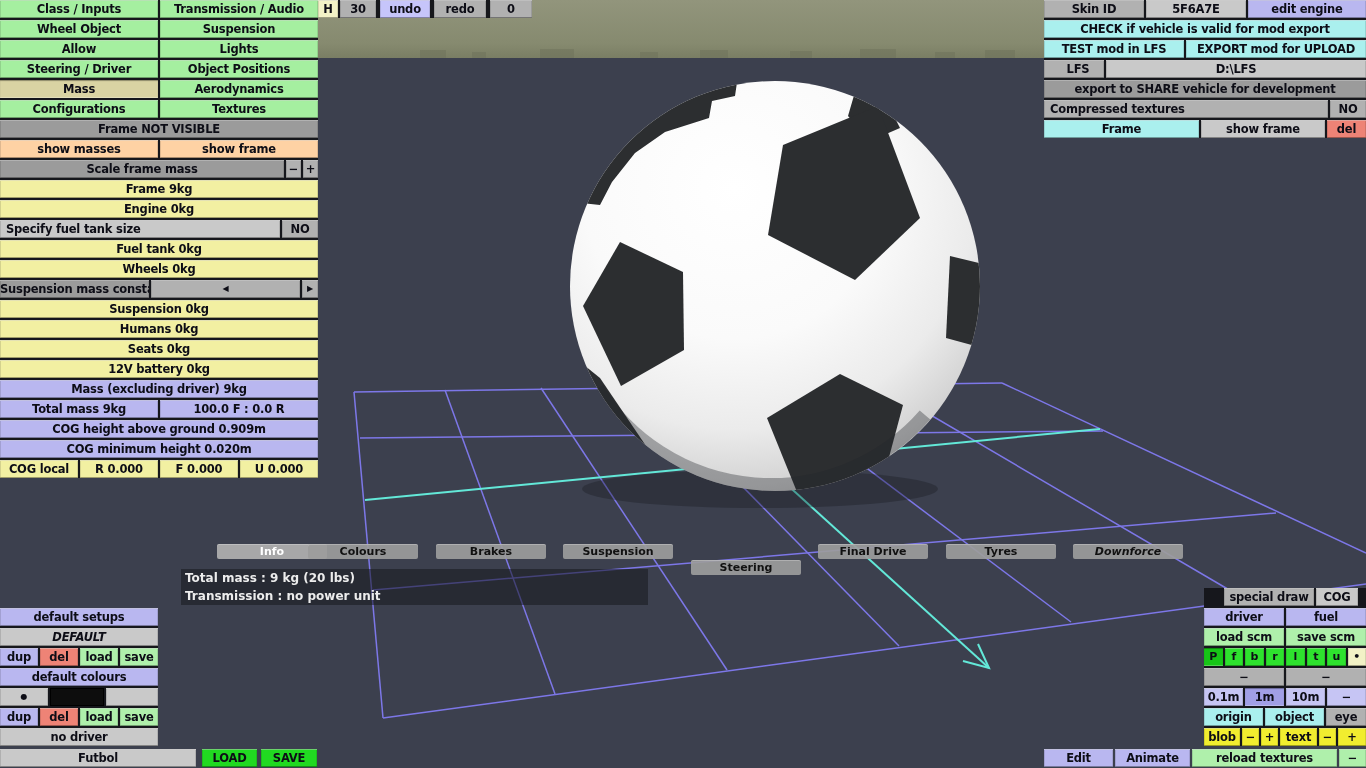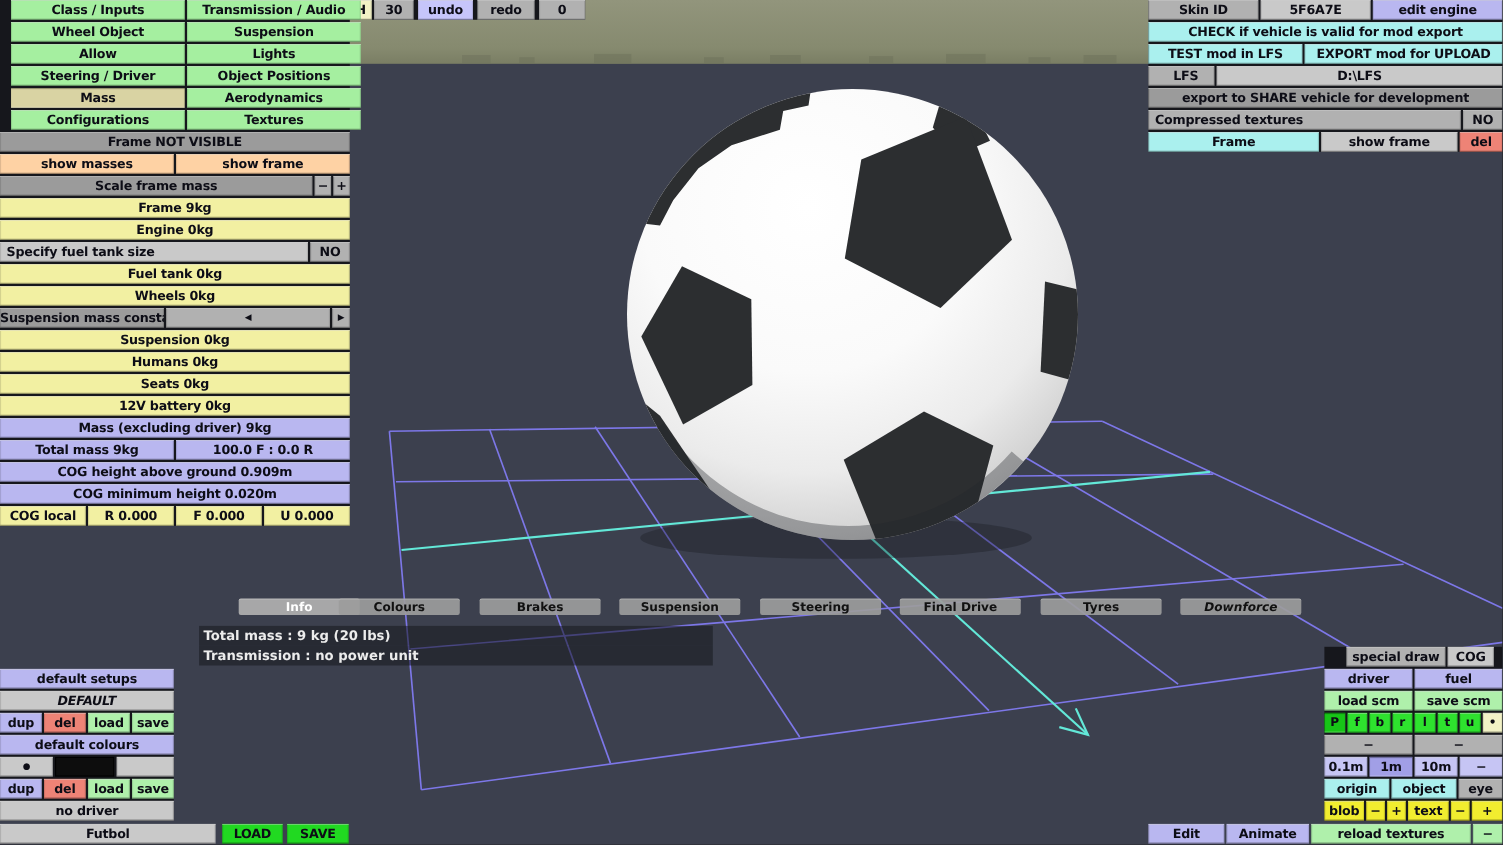--- a/index.html
+++ b/index.html
@@ -10,21 +10,21 @@
   
   .b{box-sizing:border-box;height:18px;line-height:18px;font-weight:bold;font-size:11.5px;
      letter-spacing:-0.2px;text-align:center;color:#0d0d16;overflow:hidden;white-space:nowrap;
      box-shadow:inset 0 1px 0 rgba(255,255,255,.35), inset 0 -1px 0 rgba(0,0,0,.25), inset 0 0 0 1px rgba(0,0,0,.12);}
   .abs{position:absolute;}
   .row{position:absolute;display:flex;gap:2px;height:18px;}
   .row .b{flex:1;}
   .tl{text-align:left;padding-left:6px;}
   .pressed{box-shadow:inset 0 1px 1px rgba(0,0,0,.35), inset 0 -1px 0 rgba(255,255,255,.25);}
   .navgrid{position:absolute;left:0;top:0;width:318px;display:grid;
-           grid-template-columns:158px 158px;grid-auto-rows:18px;gap:2px;padding-left:10px;}
+           grid-template-columns:158px 158px;grid-auto-rows:18px;gap:2px;}
   
   .c-g{background:#a5efa0}.c-tan{background:#d9d3a3}.c-gray{background:#b1b1b1}
   .c-lgray{background:#c9c9c9}.c-title{background:#9b9b9b}.c-peach{background:#fed2a4}
   .c-y{background:#f2f0a2}.c-pu{background:#b9b7f0}.c-undo{background:#c6c5fa}
   .c-cy{background:#aaf0ee}.c-sal{background:#ee8376}.c-bg{background:#21d921}
   .c-lg{background:#aff0ab}.c-lpu{background:#c6c5f4}.c-mpu{background:#a19fe6}
   .c-yb{background:#f1ed2f}.c-pyl{background:#f2f2c6}
   .c-pgrn{background:#2ee22e}.c-pgrn2{background:#17c517}
   .c-swatch{background:#0d0d0d;box-shadow:inset 0 0 0 1px #000;}
   .sm{font-size:8px;}
@@ -227,21 +227,21 @@
   <div class="row" style="left:1044px;top:120px;width:322px;">
     <div class="b c-cy" style="flex:0 0 155px;">Frame</div>
     <div class="b c-lgray" style="flex:0 0 124px;">show frame</div>
     <div class="b c-sal">del</div>
   </div>
 
   <div class="tab sel" style="left:181px;top:544px;margin-left:36px;">Info</div>
   <div class="tab" style="left:308px;top:544px;">Colours</div>
   <div class="tab" style="left:436px;top:544px;">Brakes</div>
   <div class="tab" style="left:563px;top:544px;">Suspension</div>
-  <div class="tab" style="left:691px;top:544px;">Steering</div>
+  <div class="tab" style="left:691px;top:560px;">Steering</div>
   <div class="tab" style="left:818px;top:544px;">Final Drive</div>
   <div class="tab" style="left:946px;top:544px;">Tyres</div>
   <div class="tab" style="left:1073px;top:544px;font-style:italic;">Downforce</div>
   <div class="irow" style="top:569px;">Total mass : 9 kg (20 lbs)</div>
   <div class="irow" style="top:587px;">Transmission : no power unit</div>
 
   <div class="back" style="left:0;top:608px;width:158px;height:138px;"></div>
   <div class="row" style="left:0;top:608px;width:158px;">
     <div class="b c-pu">default setups</div>
   </div>

